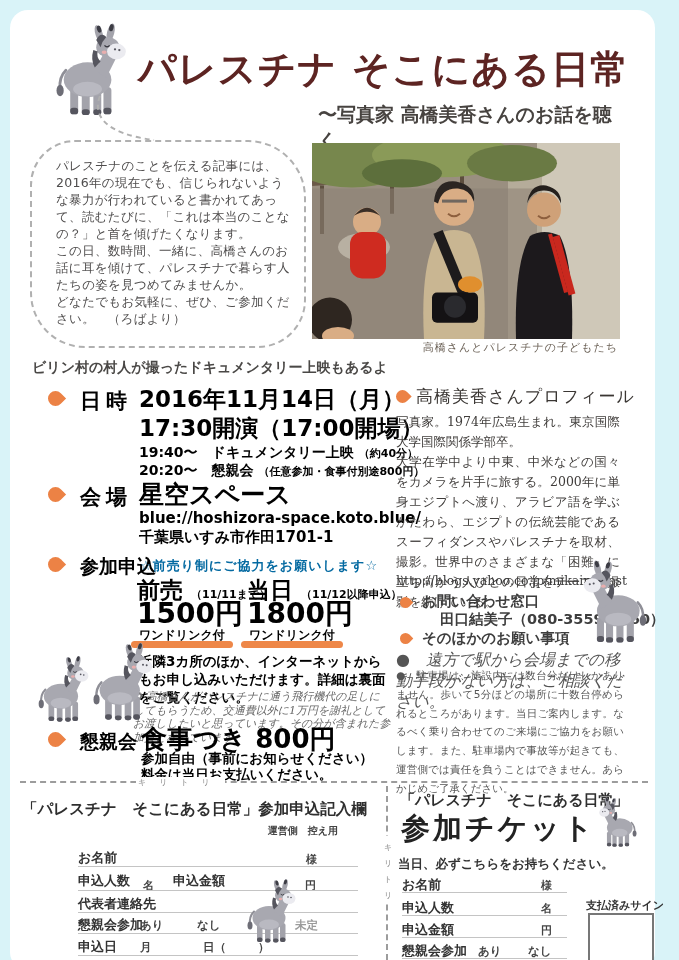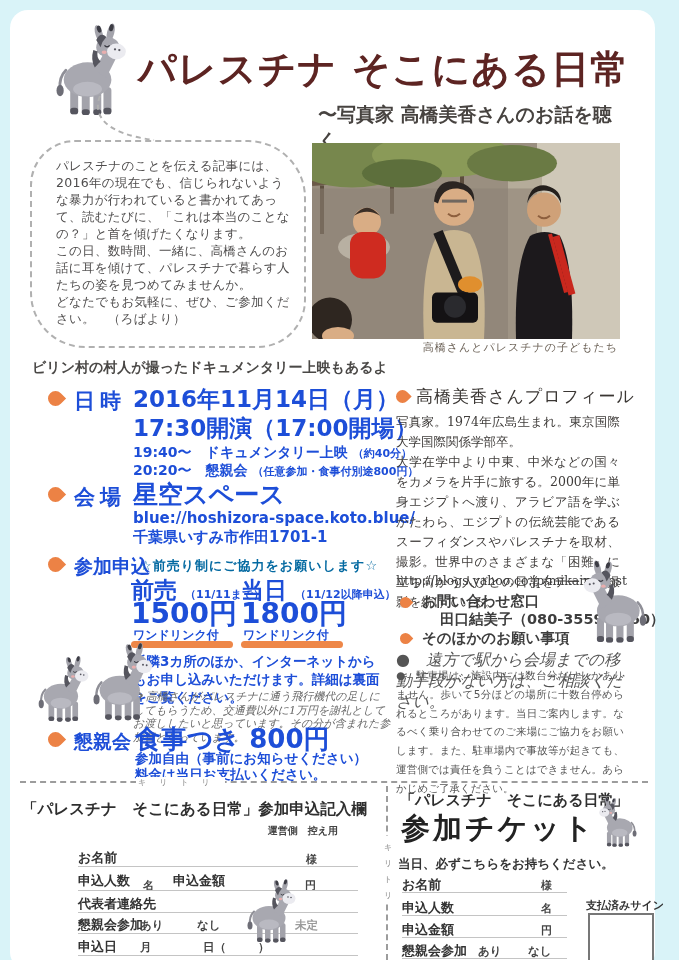--- a/index.html
+++ b/index.html
@@ -2,21 +2,21 @@
 <html lang="ja"><head>
 <meta charset="utf-8">
 <style>
   html,body{margin:0;padding:0;}
   body{font-family:"DejaVu Sans","Liberation Sans",sans-serif;}
   #stage{position:relative;width:679px;height:960px;background:#d9f3f8;overflow:hidden;}
   .abs{position:absolute;}
   .card{background:#fff;border-radius:18px;}
   .serif{font-family:"DejaVu Serif","Liberation Serif",serif;}
   .b{font-weight:bold;}
-  .ink{color:#1d4ed8;}
+  .ink{color:#000000;margin-left:6px;}
   .preline{white-space:pre-line;}
   .bullet{width:15px;height:15px;background:#ec8245;border-radius:50% 50% 50% 0;transform:rotate(-135deg);}
   .bullet.sm{width:11px;height:11px;}
   .bar{height:7px;background:#ee8748;border-radius:4px;}
   .fline{height:1px;background:#c4c4c4;}
   .flabel{font-size:13px;font-weight:bold;color:#333;}
   .fsuffix{font-size:11px;font-weight:bold;color:#444;}
   .fopt{font-size:11.5px;font-weight:bold;color:#444;}
   .smallnote{font-size:11px;font-weight:bold;}
   .cutlabel{font-size:8px;color:#8a8a8a;background:#fff;}

